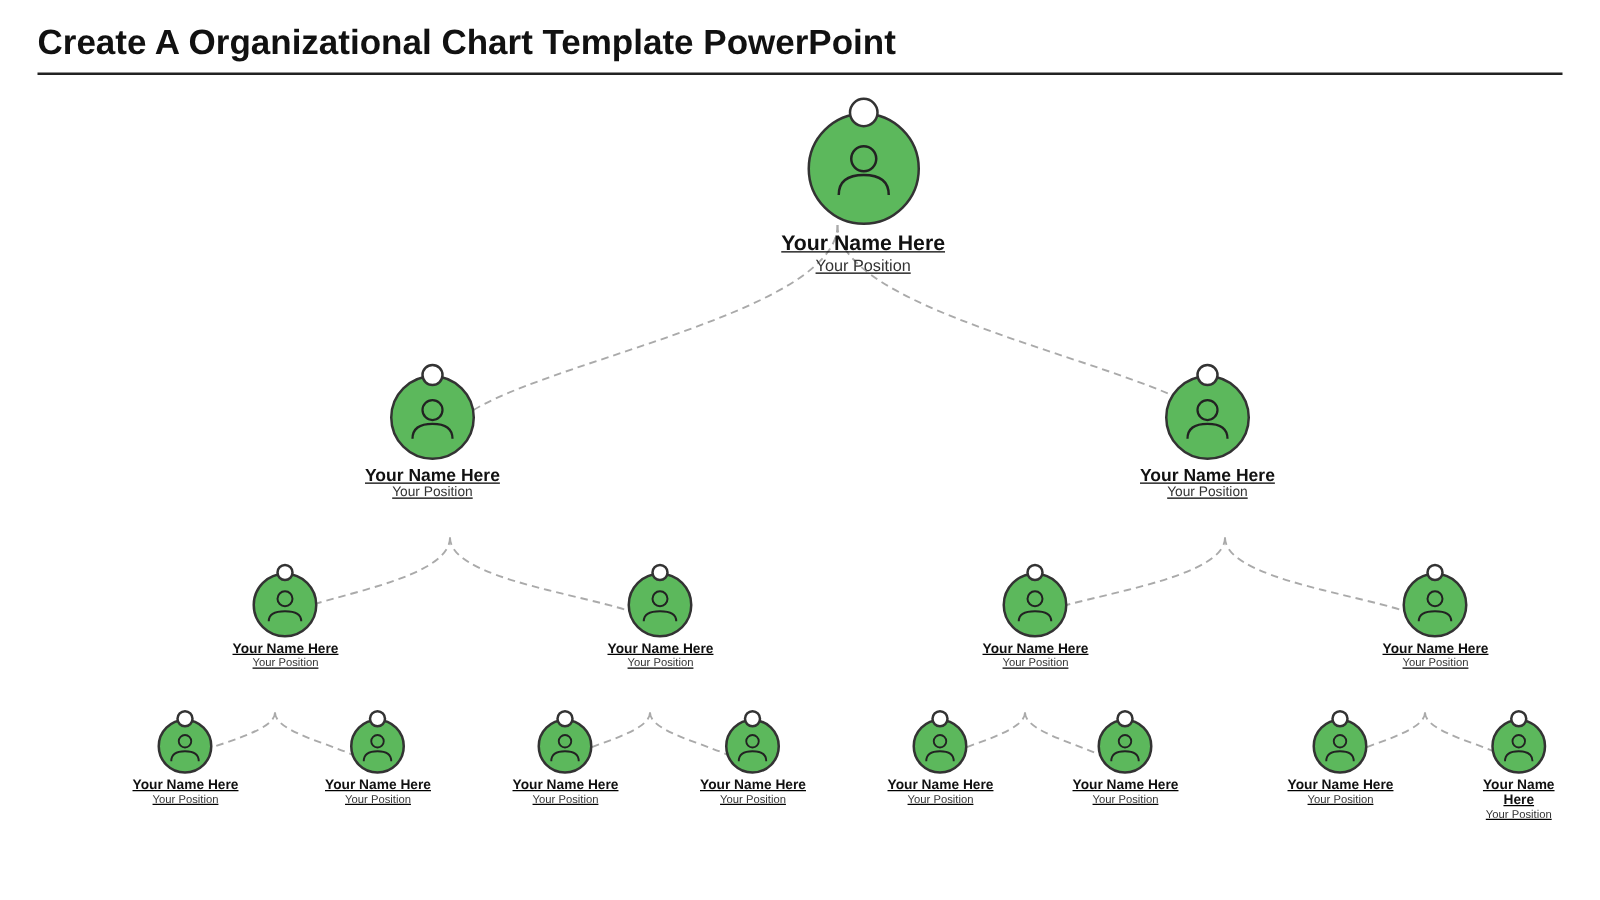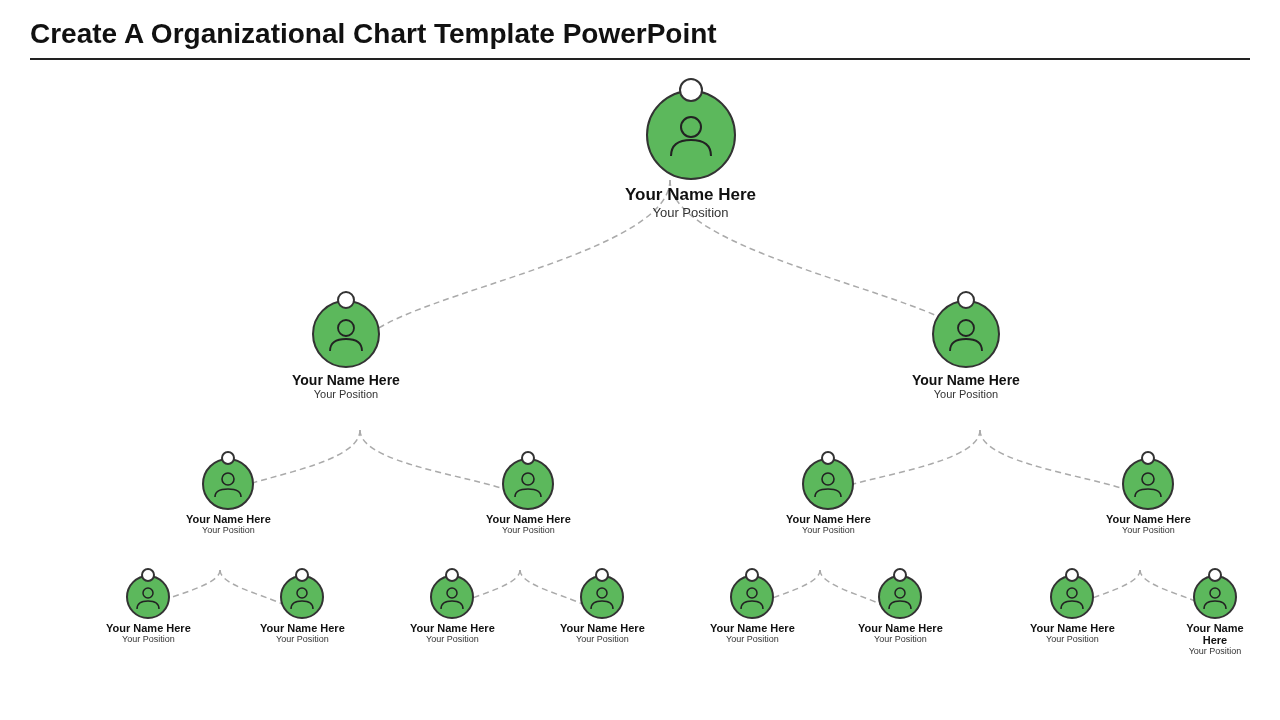--- a/index.html
+++ b/index.html
@@ -38,20 +38,21 @@
       width: 100%;
       height: 100%;
       pointer-events: none;
     }
     .node {
       position: absolute;
       display: flex;
       flex-direction: column;
       align-items: center;
       text-align: center;
+      text-decoration: underline;
     }
     .avatar {
       border-radius: 50%;
       background: #5cb85c;
       display: flex;
       align-items: center;
       justify-content: center;
       border: 2px solid #333;
       position: relative;
     }

